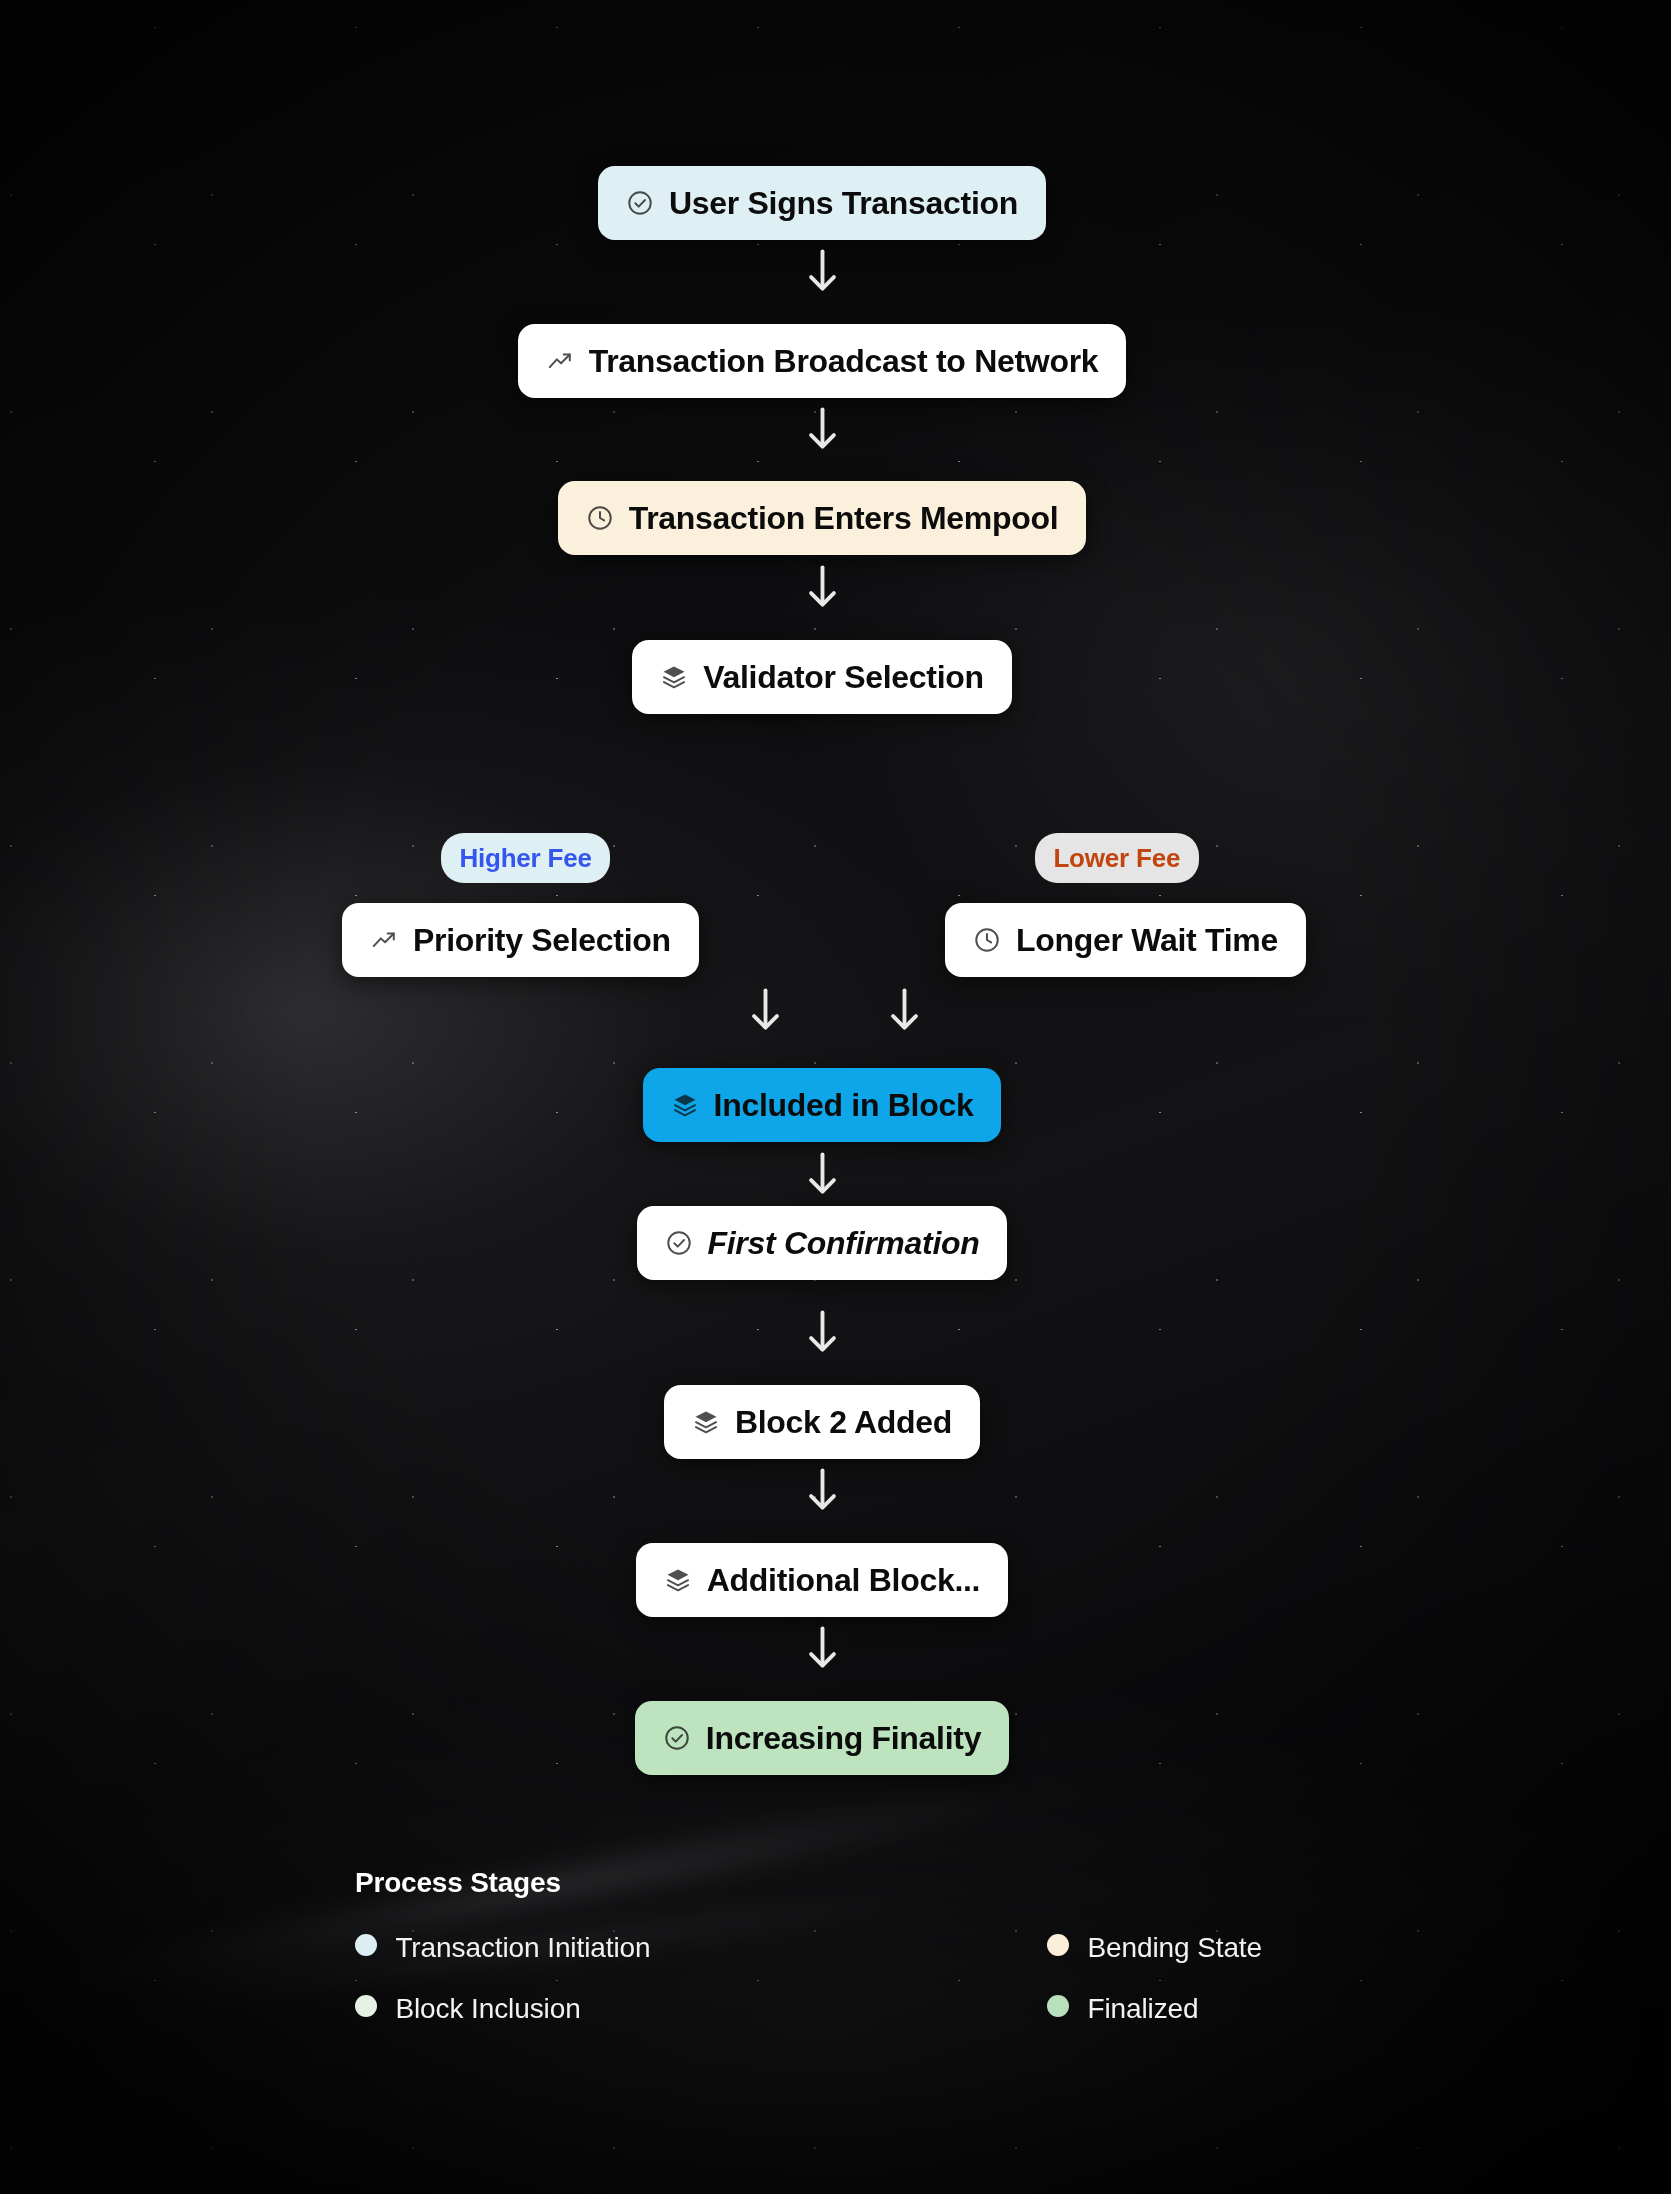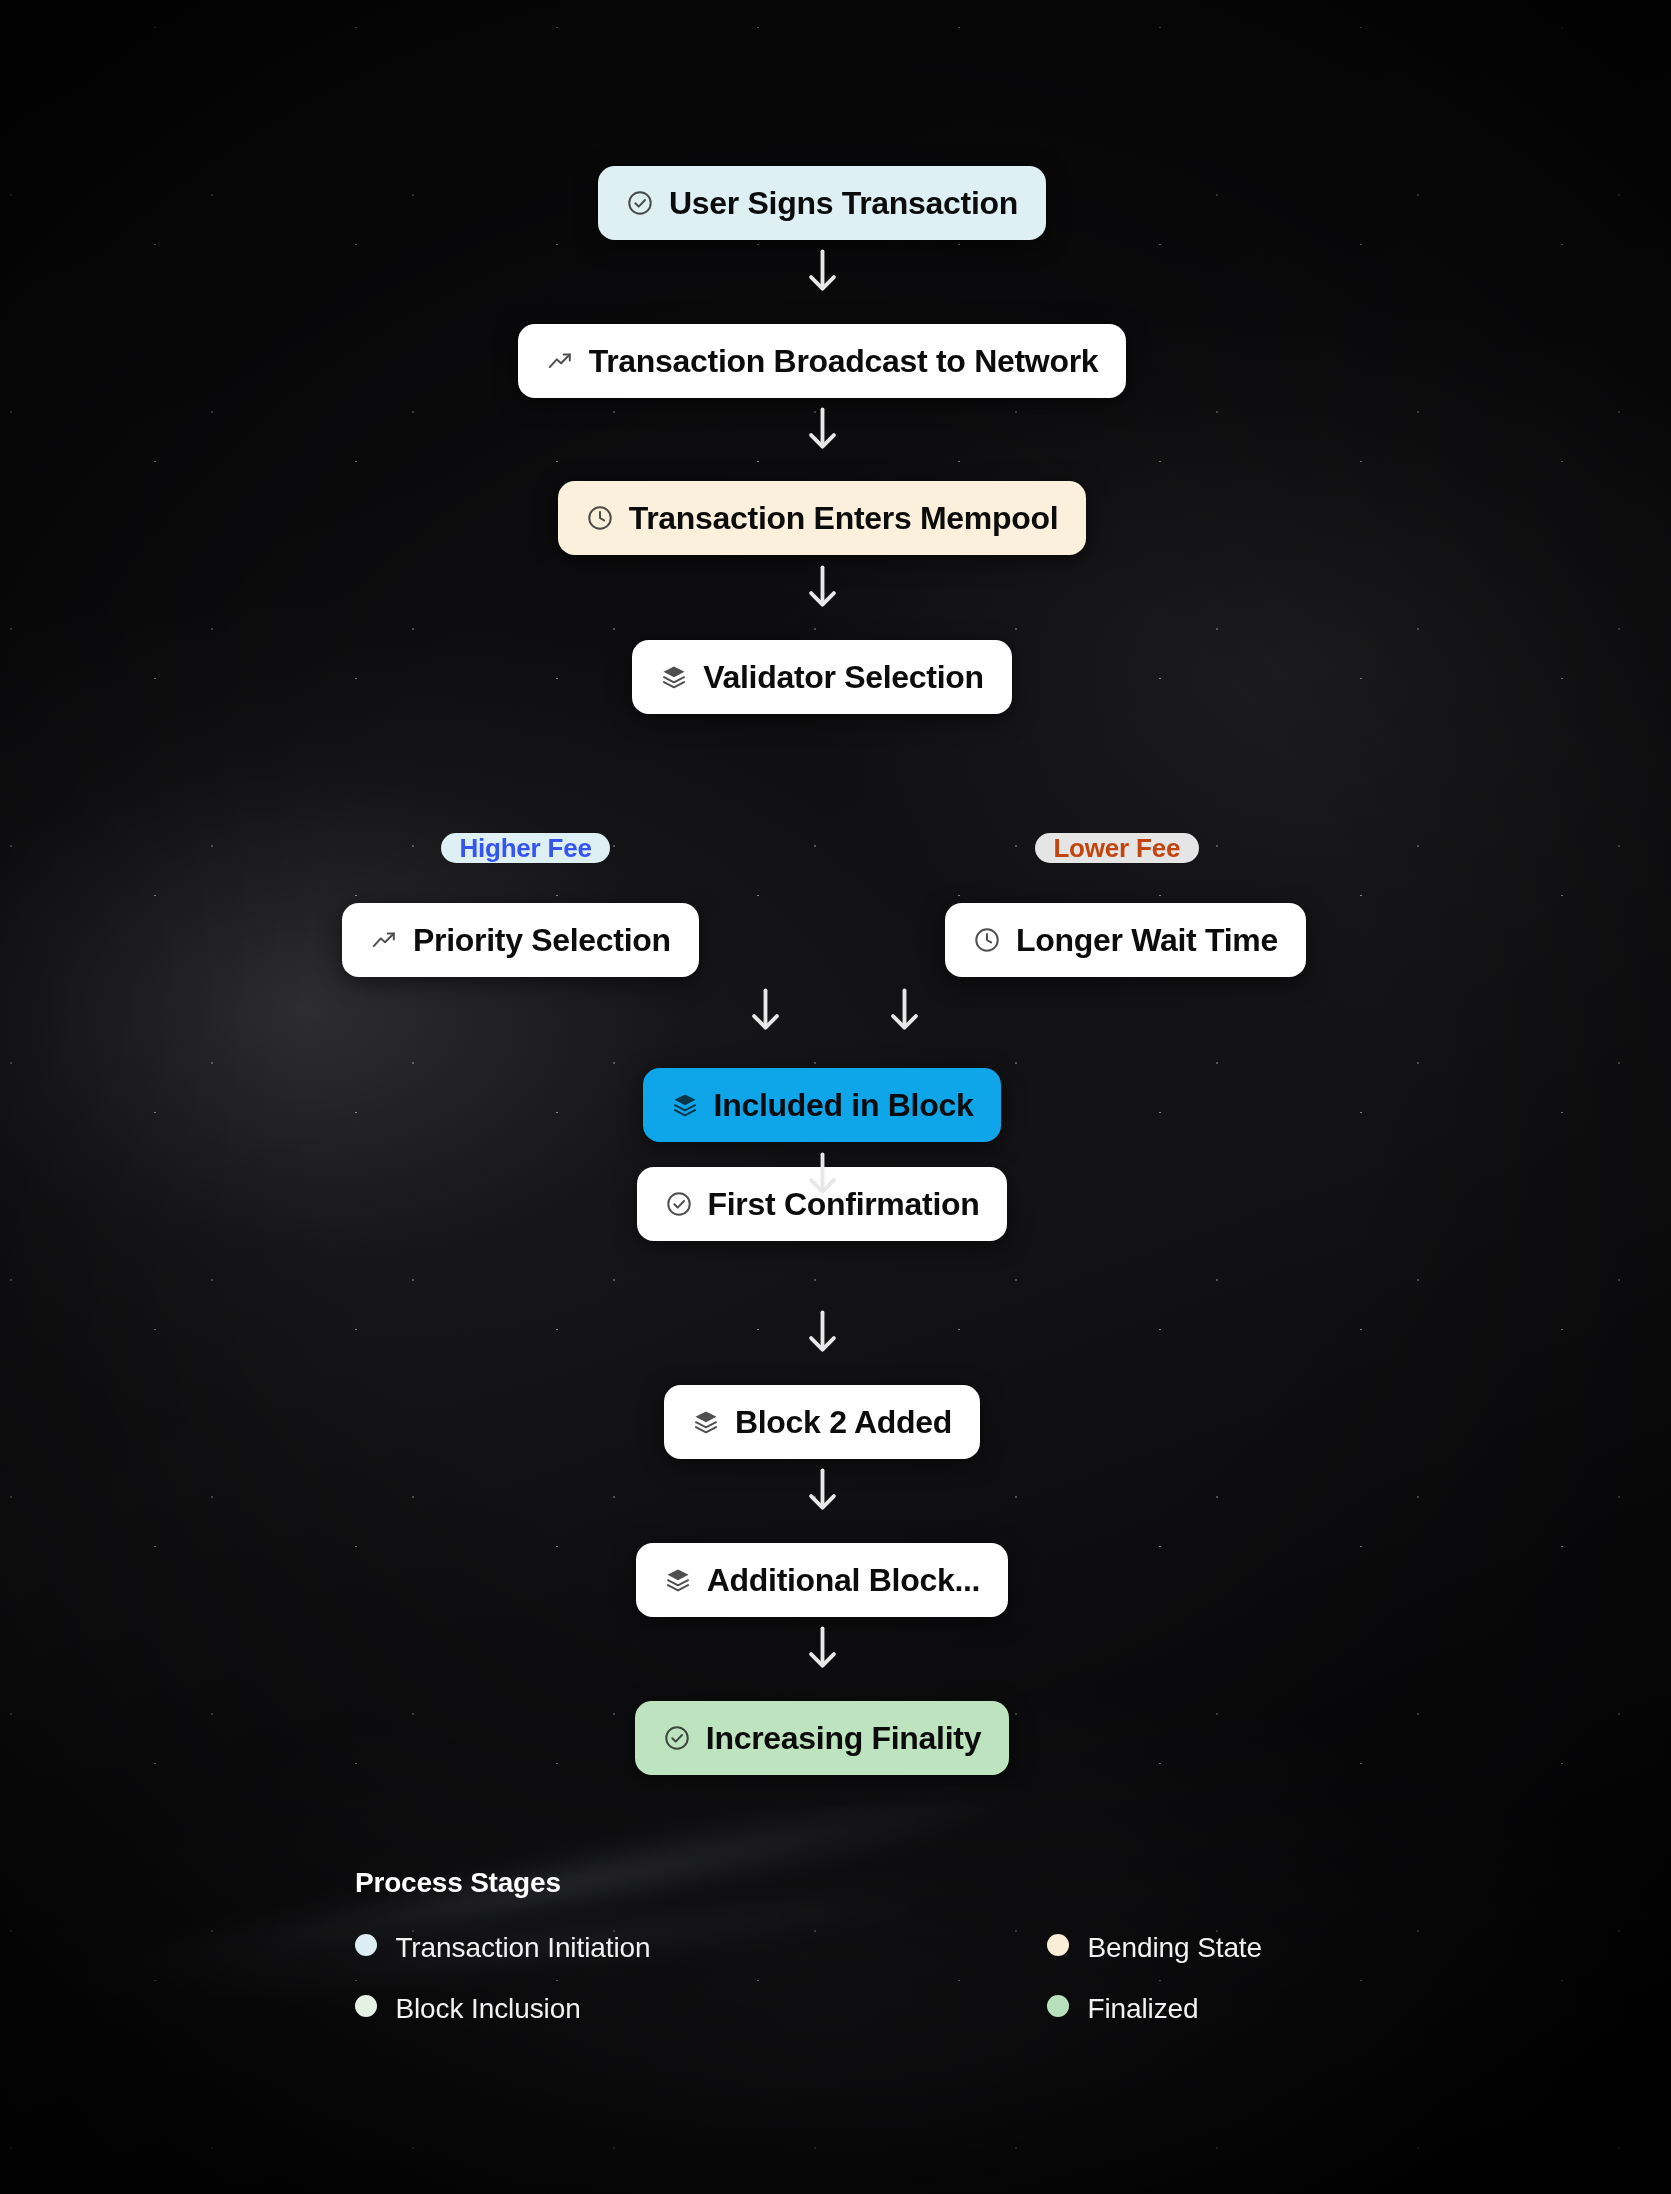--- a/index.html
+++ b/index.html
@@ -136,21 +136,21 @@
     color: #e8e8e8;
   }
   .arrow svg { display: block; width: 37px; height: 47px; }
 
   
   .badge {
     position: absolute;
     display: inline-flex;
     align-items: center;
     justify-content: center;
-    height: 30px;
+    height: 50px;
     padding: 0 18.4px;
     border-radius: 22.6px;
     font-size: 26px;
     font-weight: 700;
     letter-spacing: -0.2px;
     white-space: nowrap;
   }
   .badge.b-higher { background: #def0f4; color: #3555f0; }
   .badge.b-lower  { background: #e5e5e5; color: #c2450f; }
 
@@ -259,21 +259,21 @@
         <span class="nicon">
           <svg viewBox="0 0 24 24" fill="none" stroke="currentColor" stroke-width="1.7" stroke-linecap="round" stroke-linejoin="round">
             <path d="M12 2.9L21 7.6 12 12.3 3 7.6z" fill="currentColor" stroke="none"></path>
             <path d="M3.4 12.2L12 16.6l8.6-4.4"></path>
             <path d="M3.4 16.4L12 20.8l8.6-4.4"></path>
           </svg>
         </span>
         <span class="nlabel">Included in Block</span>
       </div>
     </div>
-    <div class="row" style="top: 1167px; height: 74px;">
+    <div class="row" style="top: 1206px; height: 74px; font-style: italic;">
       <div class="node ">
         <span class="nicon">
           <svg viewBox="0 0 24 24" fill="none" stroke="currentColor" stroke-width="1.7" stroke-linecap="round" stroke-linejoin="round">
             <circle cx="12" cy="12" r="9.2"></circle>
             <path d="M8 12.2l2.9 2.9L16.3 9.4"></path>
           </svg>
         </span>
         <span class="nlabel">First Confirmation</span>
       </div>
     </div>

